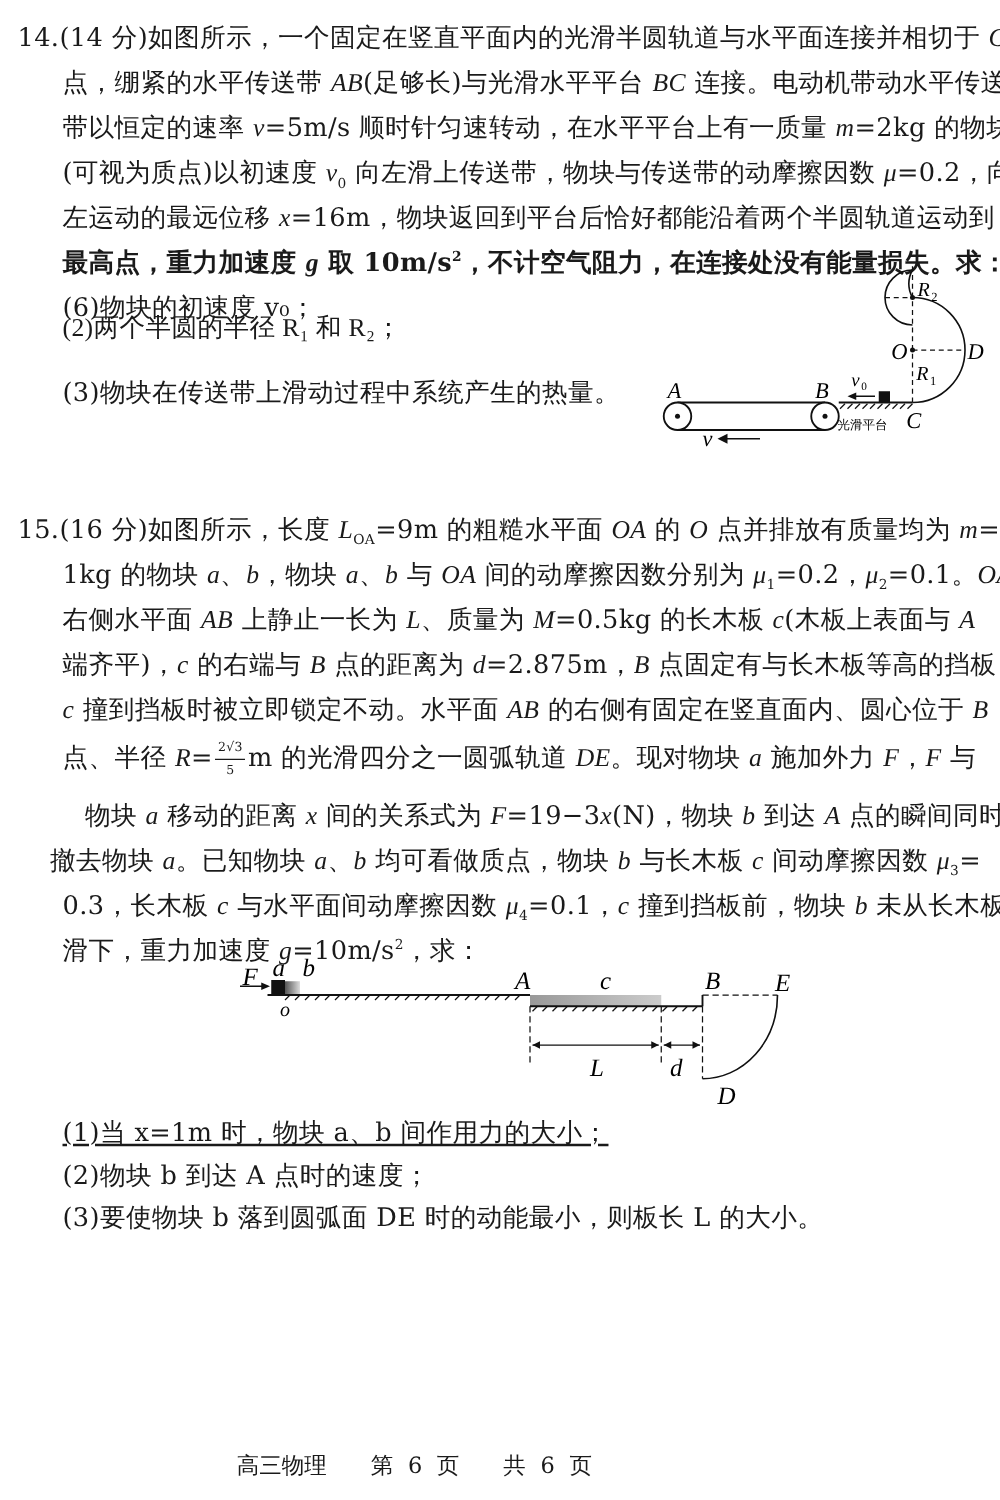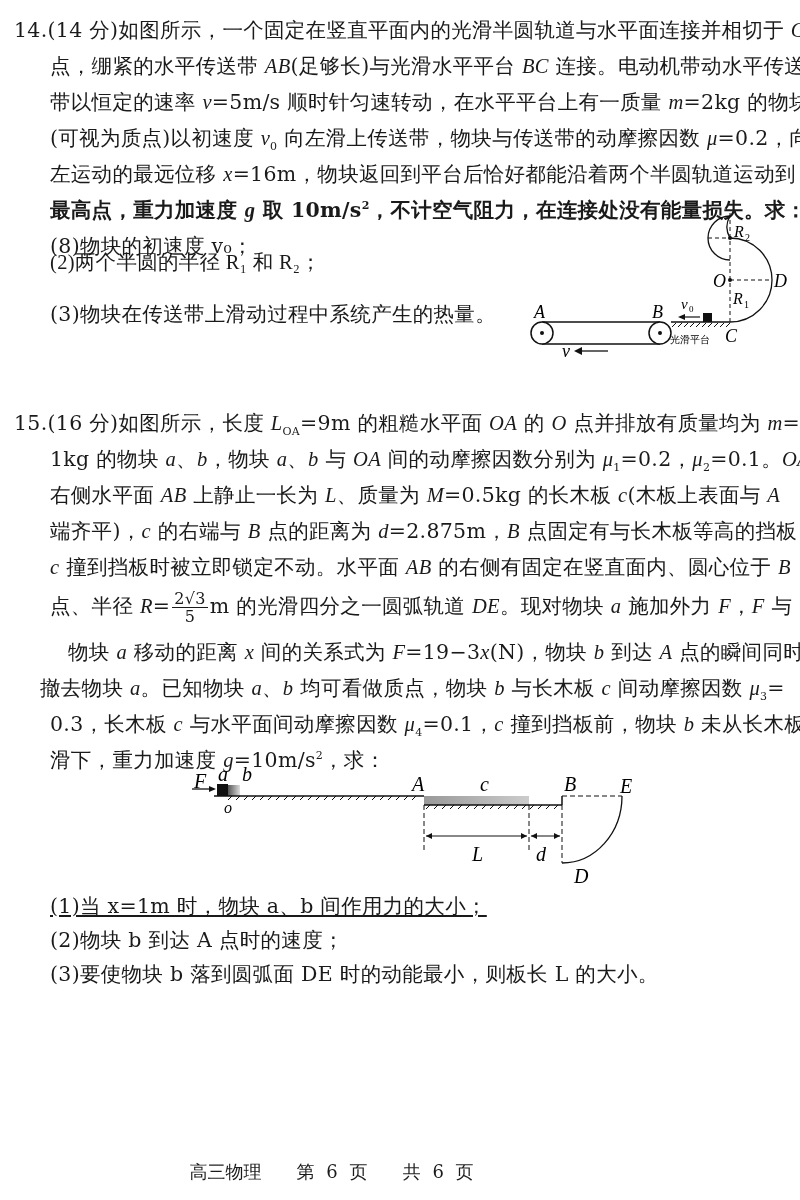--- a/index.html
+++ b/index.html
@@ -5,41 +5,41 @@
   html, body { margin:0; padding:0; }
   body {
     width:800px; height:1200px; background:#ffffff; position:relative; overflow:hidden;
     font-family: "DejaVu Serif", "Liberation Serif", serif; color:#1a1a1a;
   }
   .line {
     position:absolute; font-size:20.5px; white-space:nowrap; letter-spacing:0.3px;
   }
   .i { font-style:italic; font-family:"Liberation Serif", serif; }
   sub, sup { font-size:11px; }
-  .frac { display:inline-block; vertical-align:middle; text-align:center; font-size:16px; line-height:17px; margin:0 2px; }
+  .frac { display:inline-block; vertical-align:middle; text-align:center; font-size:10px; line-height:17px; margin:0 2px; }
   .frac .num { display:block; border-bottom:1px solid #1a1a1a; padding:0 2px; }
   .frac .den { display:block; }
   svg { position:absolute; }
   svg text { font-family:"Liberation Serif", serif; }
   .footer { position:absolute; left:0; width:663px; text-align:center; top:1160px; font-size:18px; word-spacing:6px; }
 </style>
 </head>
 <body>
 
 <div>
   <div class="line" style="left:14px;top:16px;">
     <span>14.</span><span>(14 分)</span><span>如图所示，一个固定在竖直平面内的光滑半圆轨道与水平面连接并相切于 <span class="i">C</span></span>
   </div>
   <div class="line" style="left:50px;top:52px;">点，绷紧的水平传送带 <span class="i">AB</span>(足够长)与光滑水平平台 <span class="i">BC</span> 连接。电动机带动水平传送</div>
   <div class="line" style="left:50px;top:88px;">带以恒定的速率 <span class="i">v</span>=5m/s 顺时针匀速转动，在水平平台上有一质量 <span class="i">m</span>=2kg 的物块</div>
   <div class="line" style="left:50px;top:124px;">(可视为质点)以初速度 <span class="i">v</span><sub>0</sub> 向左滑上传送带，物块与传送带的动摩擦因数 <span class="i">μ</span>=0.2，向</div>
   <div class="line" style="left:50px;top:160px;">左运动的最远位移 <span class="i">x</span>=16m，物块返回到平台后恰好都能沿着两个半圆轨道运动到</div>
   <div class="line" style="left:50px;top:196px;font-weight:bold;">最高点，重力加速度 <span class="i">g</span> 取 10m/s<sup>2</sup>，不计空气阻力，在连接处没有能量损失。求：</div>
 
-  <div class="line" style="left:50px;top:232px;">(8)物块的初速度 v₀；</div>
+  <div class="line" style="left:50px;top:232px;">(6)物块的初速度 v₀；</div>
   <div class="line" style="left:50px;top:248px;font-family:Liberation Serif, serif;">(2)两个半圆的半径 R₁ 和 R₂；</div>
   <div class="line" style="left:50px;top:300px;">(3)物块在传送带上滑动过程中系统产生的热量。</div>
 
   <svg style="left:520px;top:205px;" width="280" height="165" viewBox="0 0 280 165">
 
     <line x1="22" y1="117" x2="140" y2="117" stroke="#111" stroke-width="1.5"></line>
     <line x1="22" y1="139" x2="140" y2="139" stroke="#111" stroke-width="1.5"></line>
     <circle cx="22" cy="128" r="11" fill="#fff" stroke="#111" stroke-width="1.5"></circle>
     <circle cx="22" cy="128" r="2" fill="#111"></circle>
     <circle cx="140" cy="128" r="11" fill="#fff" stroke="#111" stroke-width="1.5"></circle>

